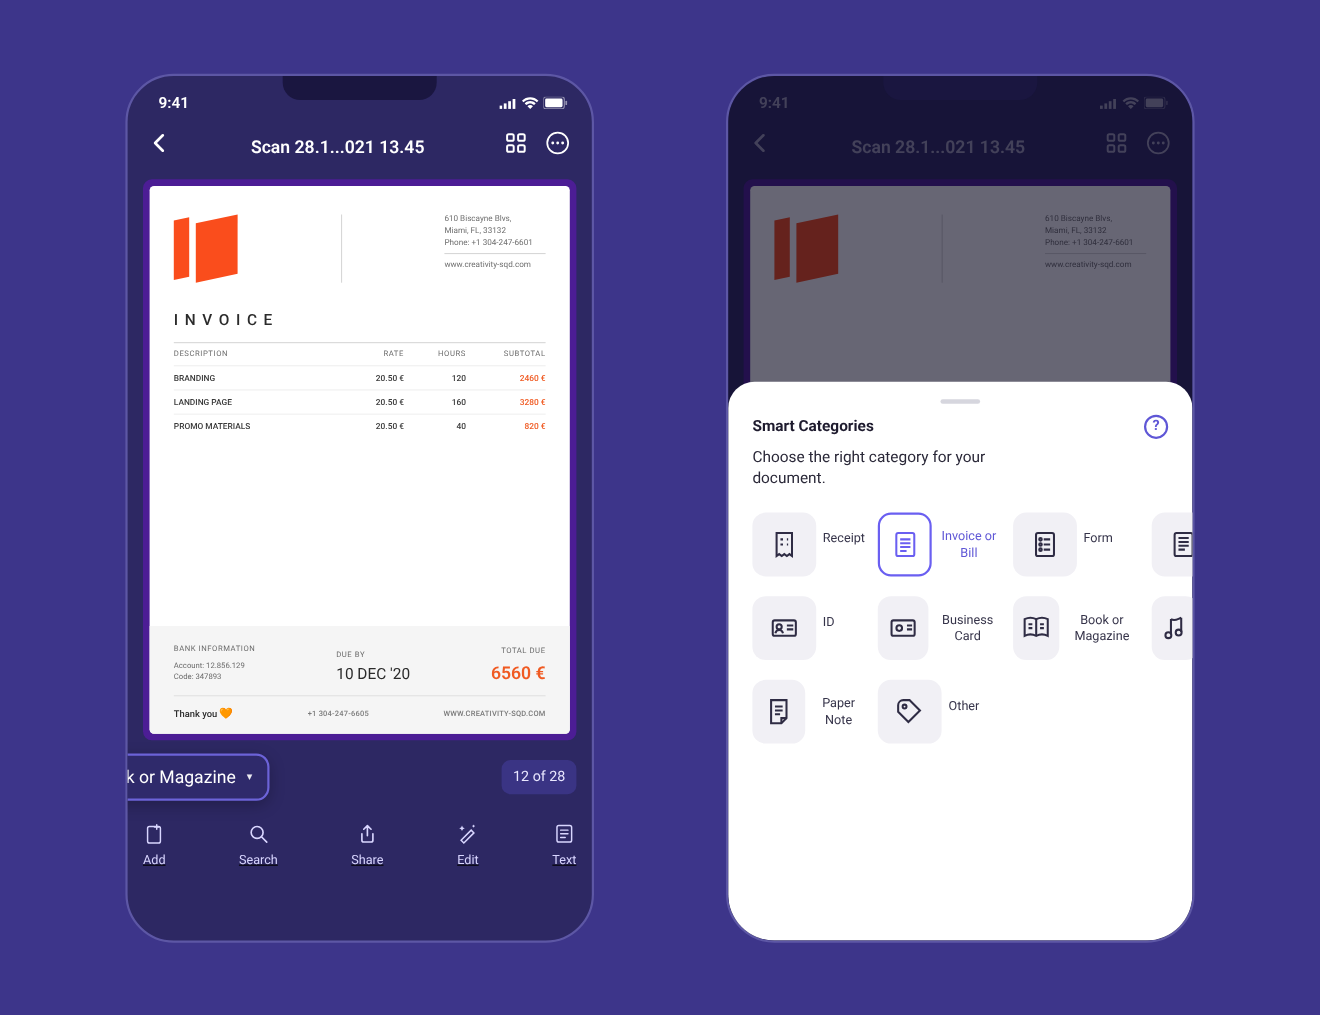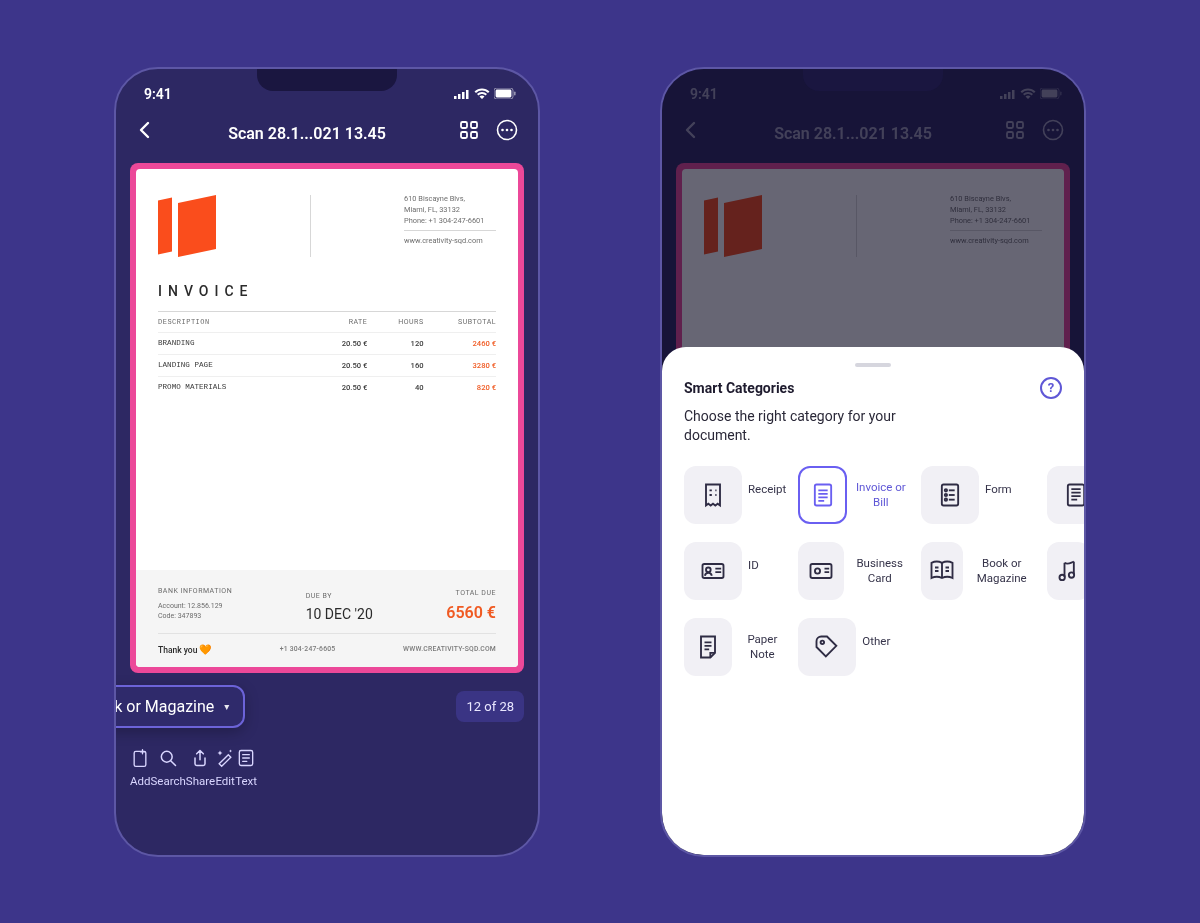--- a/index.html
+++ b/index.html
@@ -56,21 +56,21 @@
     flex: 1;
     text-align: center;
     color: #fff;
     font-size: 16px;
     font-weight: 600;
   }
   .icon-btn { color:#fff; display:inline-flex; align-items:center; justify-content:center; width:26px; height:26px; }
   .header-icons { display:flex; gap:12px; }
   .doc-viewport {
     margin: 6px 14px 0 14px;
-    background: #ec4899;
+    background: #4c1d95;
     border-radius: 8px;
     padding: 6px;
   }
   .doc-page {
     background: #fff;
     border-radius: 4px;
     width: 100%;
     height: 498px;
     padding: 24px 22px 16px 22px;
     display:flex; flex-direction:column;
@@ -87,21 +87,21 @@
   .logo-mark .bar-r {
     width: 38px; height: 54px; background:#fa4d1c; transform: skewY(-12deg);
   }
   .vline { width:1px; background:#d7d7d7; height:62px; margin-top:2px; }
   .company-info { font-size:7.4px; color:#6e6e6e; line-height:1.5; min-width:92px; }
   .company-info hr { border:none; border-top:1px solid #d7d7d7; margin:4px 0; }
   .inv-title { letter-spacing:6px; font-size:14px; font-weight:500; color:#2b2b2b; margin-top:26px; }
   .inv-table { margin-top:12px; }
   .inv-head { display:flex; font-size:7px; color:#6b6b6b; letter-spacing:.5px; border-top:1px solid #d7d7d7; padding:6px 0; }
   .inv-row { display:flex; font-size:7.6px; color:#3a3a3a; padding:6px 0; border-top:1px solid #efefef; font-weight:500; }
-  .c-desc { flex:1.9;font-family:Liberation Mono, monospace; }
+  .c-desc { flex:1.9; }
   .c-rate { flex:.7; text-align:right; }
   .c-hours{ flex:.7; text-align:right; }
   .c-sub  { flex:.9; text-align:right; }
   .inv-row .c-sub { color:#f05a22; }
   .doc-footer {
     margin-top:auto;
     background:#f5f5f5;
     margin-left:-22px; margin-right:-22px; margin-bottom:-16px;
     border-radius: 0 0 4px 4px;
     padding: 16px 22px 12px 22px;
@@ -136,22 +136,22 @@
   }
   .cat-pill .chev { font-size:10px; opacity:.9; }
   .pagecount {
     background:#3a3484;
     color:#e9e7ff;
     font-size:13px;
     padding:8px 10px;
     border-radius:8px;
   }
   .toolbar {
-    display:flex; justify-content:flex-start; align-items:flex-end;
-    padding: 14px 14px 18px 14px; margin-top:6px;
+    display:flex; justify-content:space-between; align-items:flex-end;
+    padding: 14px 14px 18px 14px; margin-top:6px;text-decoration:underline;
   }
   .tool { color:#d9d6ff; display:flex; flex-direction:column; align-items:center; gap:6px; font-size:11.5px; }
   .tool svg { width:20px; height:20px; stroke:#d9d6ff; }
   
   .dimmer { position:absolute; inset:0; background:rgba(10,8,30,.62); z-index:5; }
   .doc-page.dimmed { height:260px; }
   .sheet {
     position:absolute;
     bottom:0; left:0; right:0;
     background:#fff;

